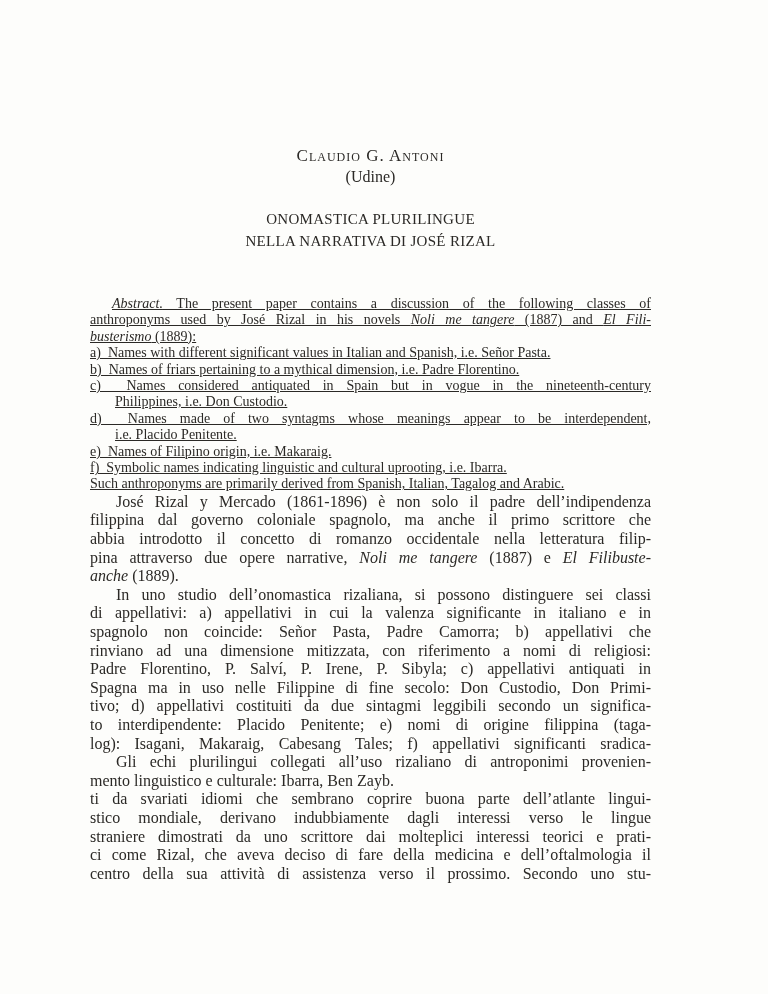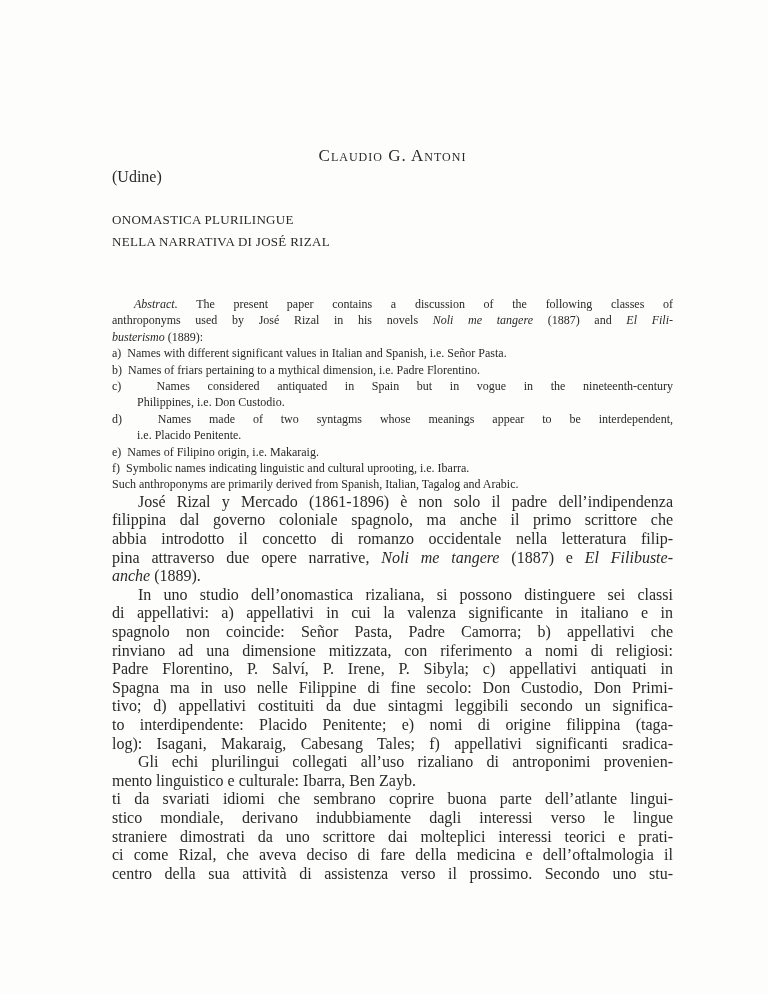--- a/index.html
+++ b/index.html
@@ -10,45 +10,47 @@
   }
   .page {
     position: relative;
     width: 768px; height: 994px;
     background: #fdfdfb;
     color: #2b2926;
     overflow: hidden;
   }
   .content {
     position: absolute;
-    left: 112px; top: 145px;
+    left: 90px; top: 145px;
     width: 561px;
   }
   .author-line {
     text-align: center;
     font-variant: small-caps;
     font-size: 17px;
     line-height: 21px;
     letter-spacing: 1px;
   }
   .affil-line {
+    text-align: center;
     font-size: 16px;
     line-height: 21px;
   }
   .title-block {
     margin-top: 22px;
-    text-align: left;
-    font-size: 13px;
+    text-align: center;
+    font-size: 15px;
     line-height: 21.5px;
     letter-spacing: 0.3px;
   }
   .abstract-block {
     margin-top: 44px;
-    font-size: 12px;
+    font-size: 14px;
     line-height: 16.4px;
+    text-decoration: underline;
   }
   .body-block {
     font-size: 16px;
     line-height: 18.6px;
   }
   .line { white-space: pre-wrap; }
   .line.j {
     text-align: justify;
     text-align-last: justify;
     text-justify: inter-word;

